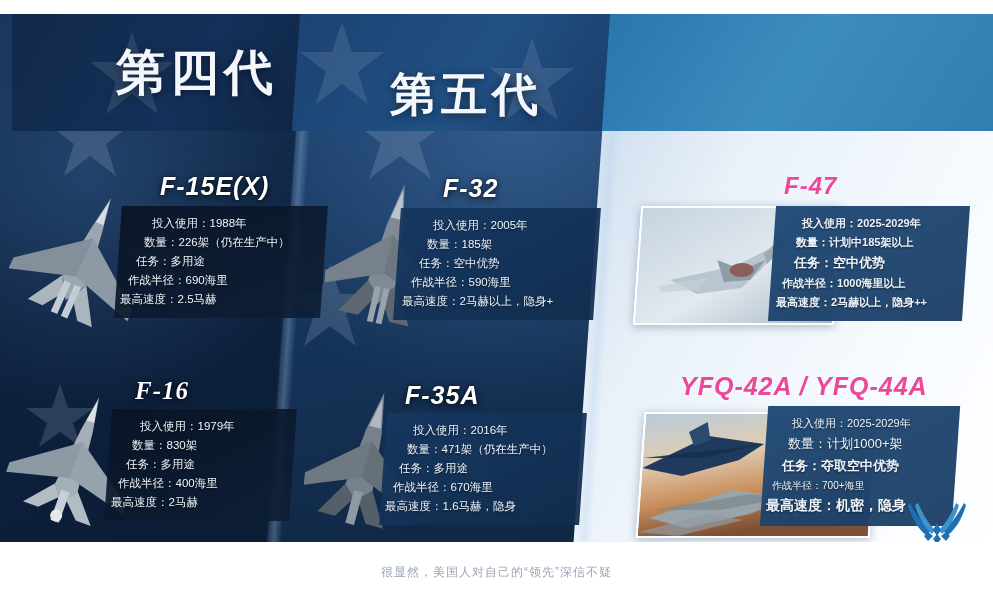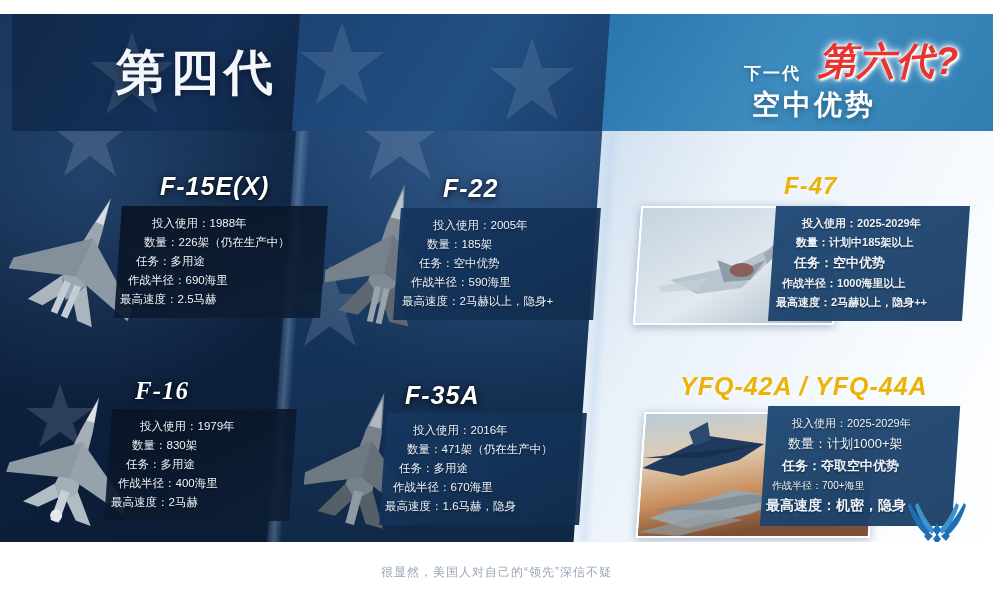--- a/index.html
+++ b/index.html
@@ -182,21 +182,21 @@
     font-style: italic;
     font-weight: bold;
     white-space: nowrap;
     letter-spacing: 1px;
   }
   .plane-name.light {
     color: #ffffff;
     text-shadow: 0 2px 7px rgba(0,0,0,.75), 0 0 2px rgba(0,0,0,.7);
   }
   .plane-name.dark {
-    color: #eab308;
+    color: #ec4899;
     text-shadow: 0 2px 4px rgba(255,255,255,.85);
   }
 
   .specs {
     position: absolute;
     transform: skewX(-4deg);
     padding: 10px 16px 11px 14px;
     box-sizing: border-box;
   }
   .specs.dark-box {
@@ -369,26 +369,22 @@
 
     <svg class="hdr-stars" viewBox="0 0 620 117">
       <g fill="#ffffff">
         <polygon points="120,18 130,48 162,48 136,68 146,100 120,80 94,100 104,68 78,48 110,48"></polygon>
         <polygon points="330,8 340,38 372,38 346,58 356,90 330,70 304,90 314,58 288,38 320,38"></polygon>
         <polygon points="520,24 530,54 562,54 536,74 546,106 520,86 494,106 504,74 478,54 510,54"></polygon>
       </g>
     </svg>
 
     <div class="gen-title t4">第四代</div>
-
-    <div class="gen6-wrap">
-      <div class="g6-next">下一代</div>
-      <div class="g6-big">第六代?</div>
-      <div class="g6-sub">空中优势</div>
-    </div>
+    <div class="gen-title t5">第五代</div>
+
   </div>
 
   <svg style="position:absolute;left:8px;top:172px;width:150px;height:150px" viewBox="0 0 150 150">
     <g transform="rotate(24 75 75)">
       <polygon points="75,6 81,42 88,96 75,118 62,96 69,42" fill="#9aa6b0"></polygon>
       <polygon points="75,50 140,100 140,112 75,92" fill="#8d99a4"></polygon>
       <polygon points="75,50 10,100 10,112 75,92" fill="#838f9a"></polygon>
       <polygon points="62,96 40,132 56,132 70,112" fill="#aab5be"></polygon>
       <polygon points="88,96 110,132 94,132 80,112" fill="#aab5be"></polygon>
       <rect x="66" y="100" width="7" height="34" fill="#c3ccd4"></rect>
@@ -440,21 +436,21 @@
       <polygon points="70,54 128,104 126,116 70,94" fill="#6d7881"></polygon>
       <polygon points="70,54 12,104 14,116 70,94" fill="#76818b"></polygon>
       <polygon points="56,104 34,140 54,140 68,116" fill="#5d6872"></polygon>
       <polygon points="84,104 106,140 86,140 72,116" fill="#5d6872"></polygon>
       <rect x="64" y="108" width="6" height="36" fill="#98a3ac"></rect>
       <rect x="73" y="108" width="6" height="36" fill="#98a3ac"></rect>
       <polygon points="70,8 76,38 64,38" fill="#b9c3ca"></polygon>
     </g>
   </svg>
   <div class="card c-f22">
-    <div class="plane-name light">F-22</div>
+    <div class="plane-name light">F-32</div>
     <div class="specs mid-box">
       <div class="specs-inner">
         <div class="spec-line sl1">投入使用：2005年</div>
         <div class="spec-line sl2">数量：185架</div>
         <div class="spec-line sl3">任务：空中优势</div>
         <div class="spec-line sl4">作战半径：590海里</div>
         <div class="spec-line sl5">最高速度：2马赫以上，隐身+</div>
       </div>
     </div>
   </div>

